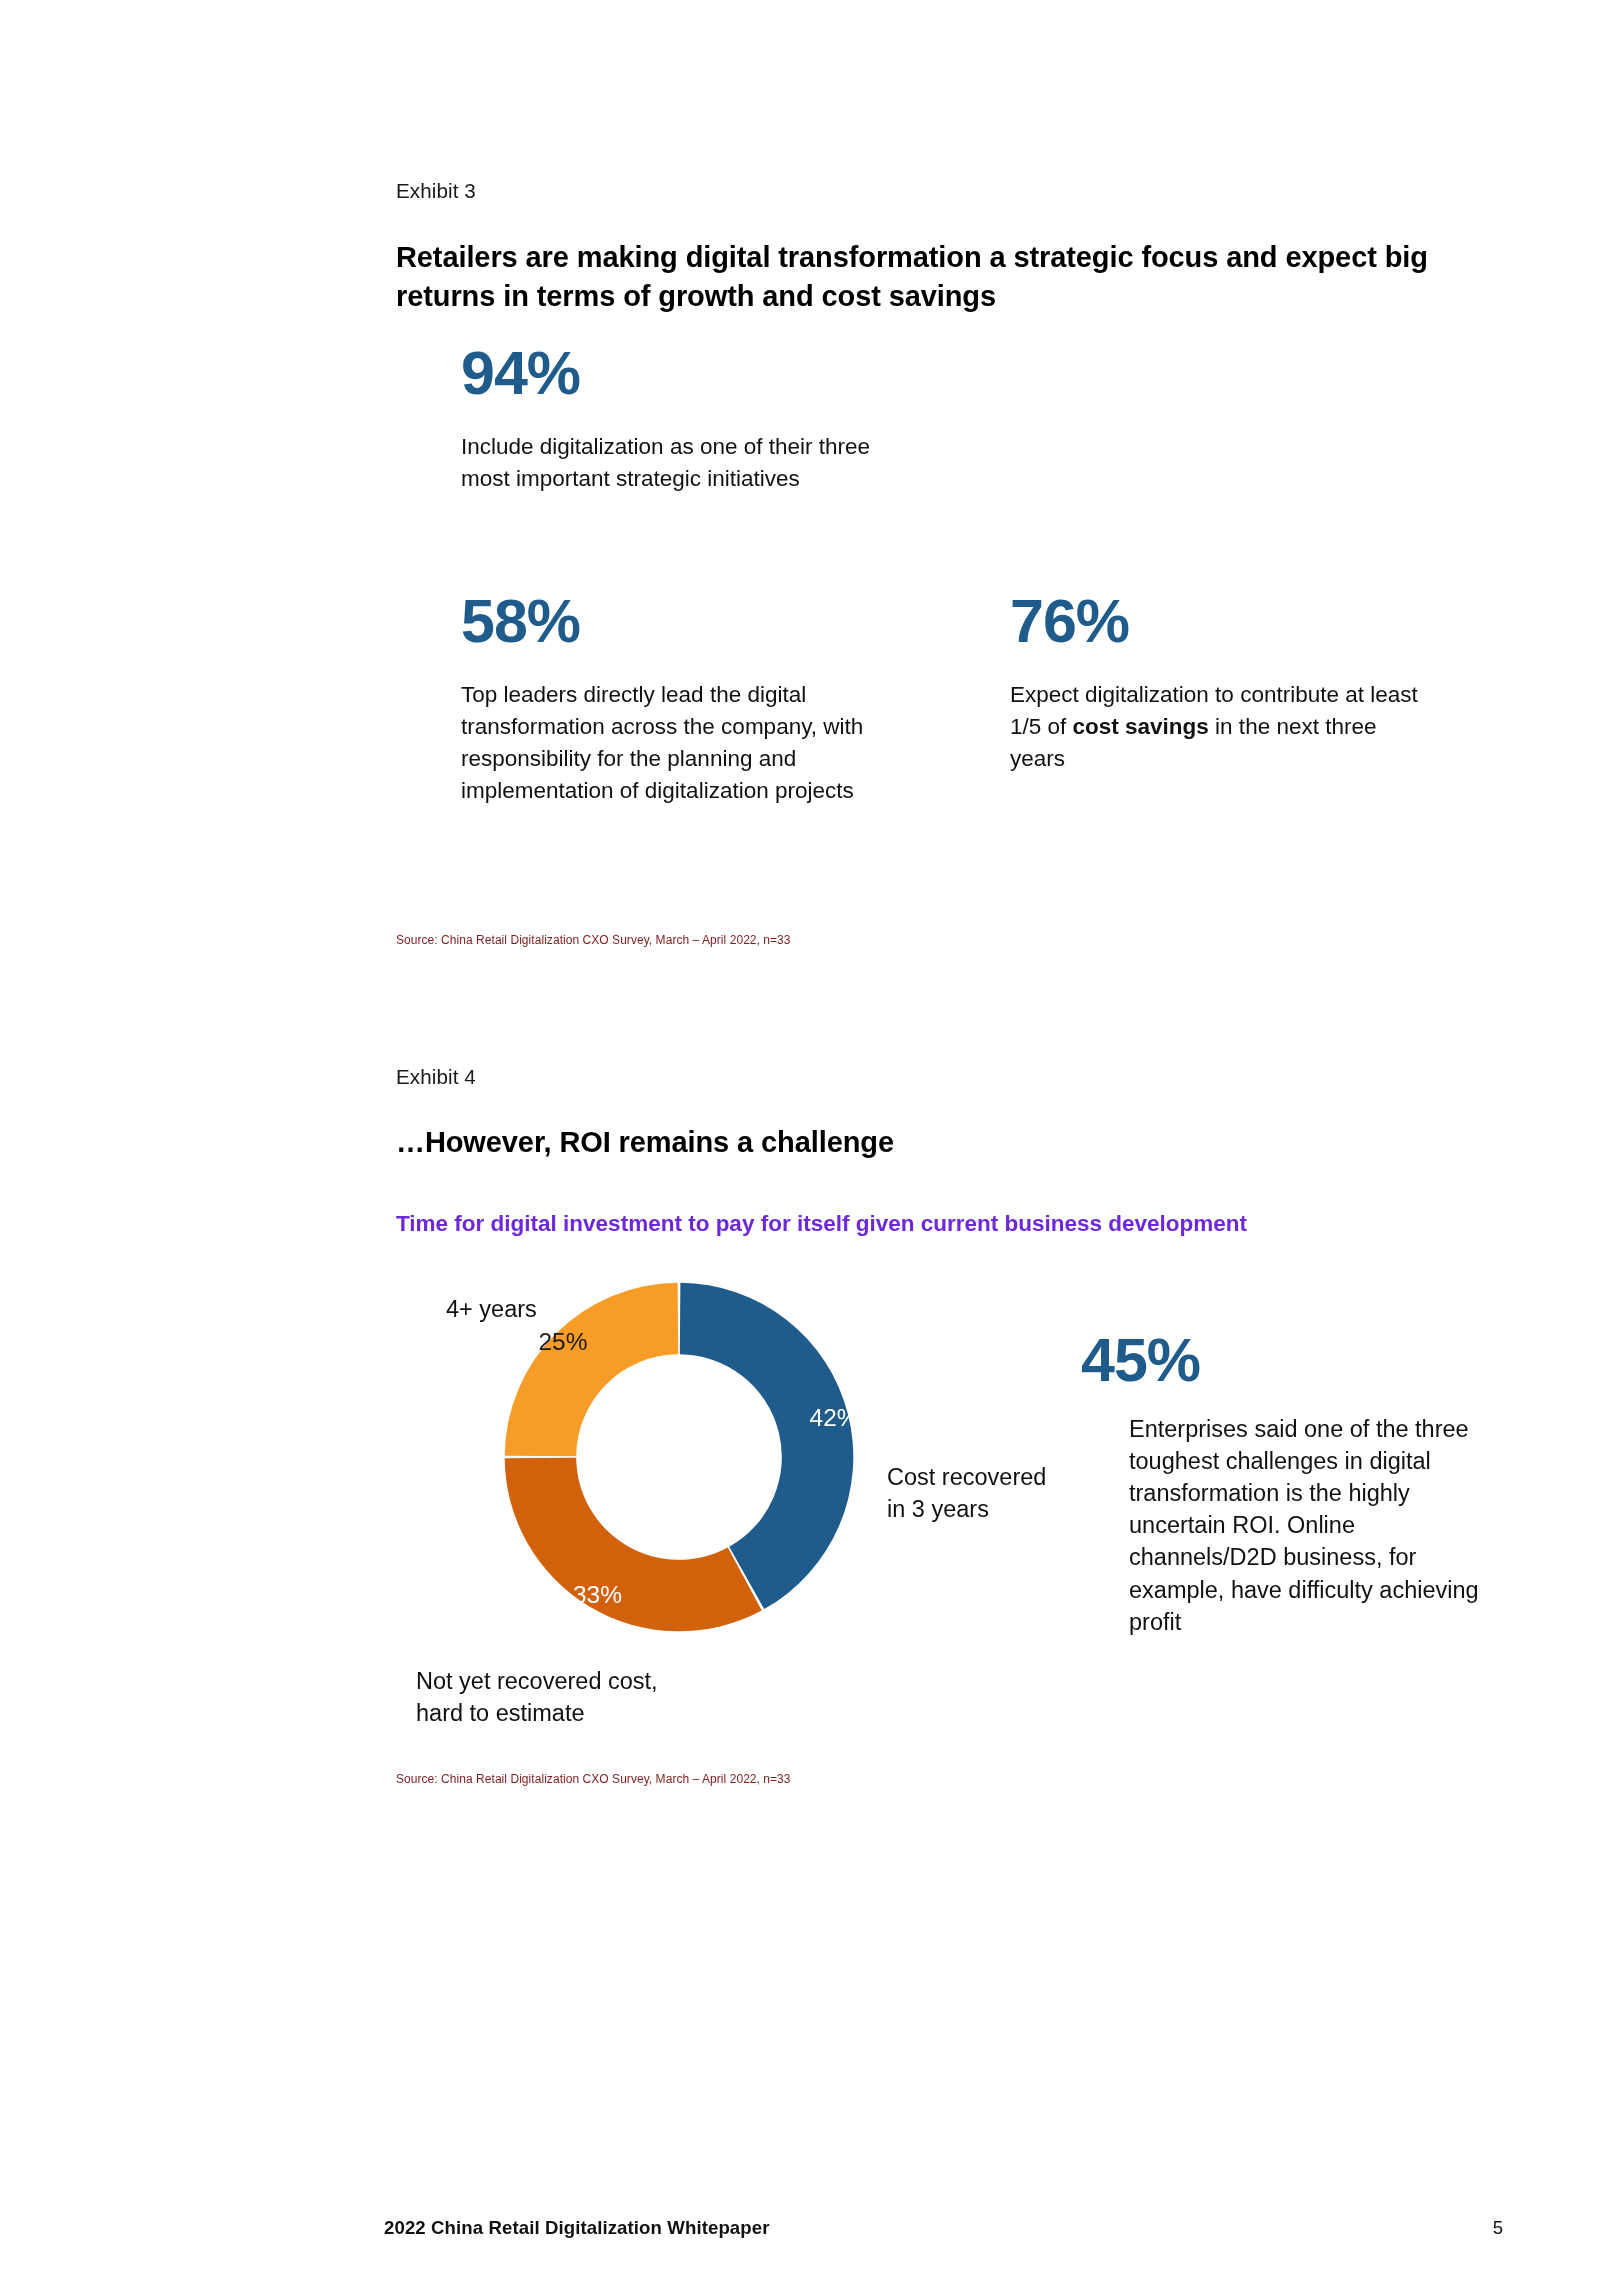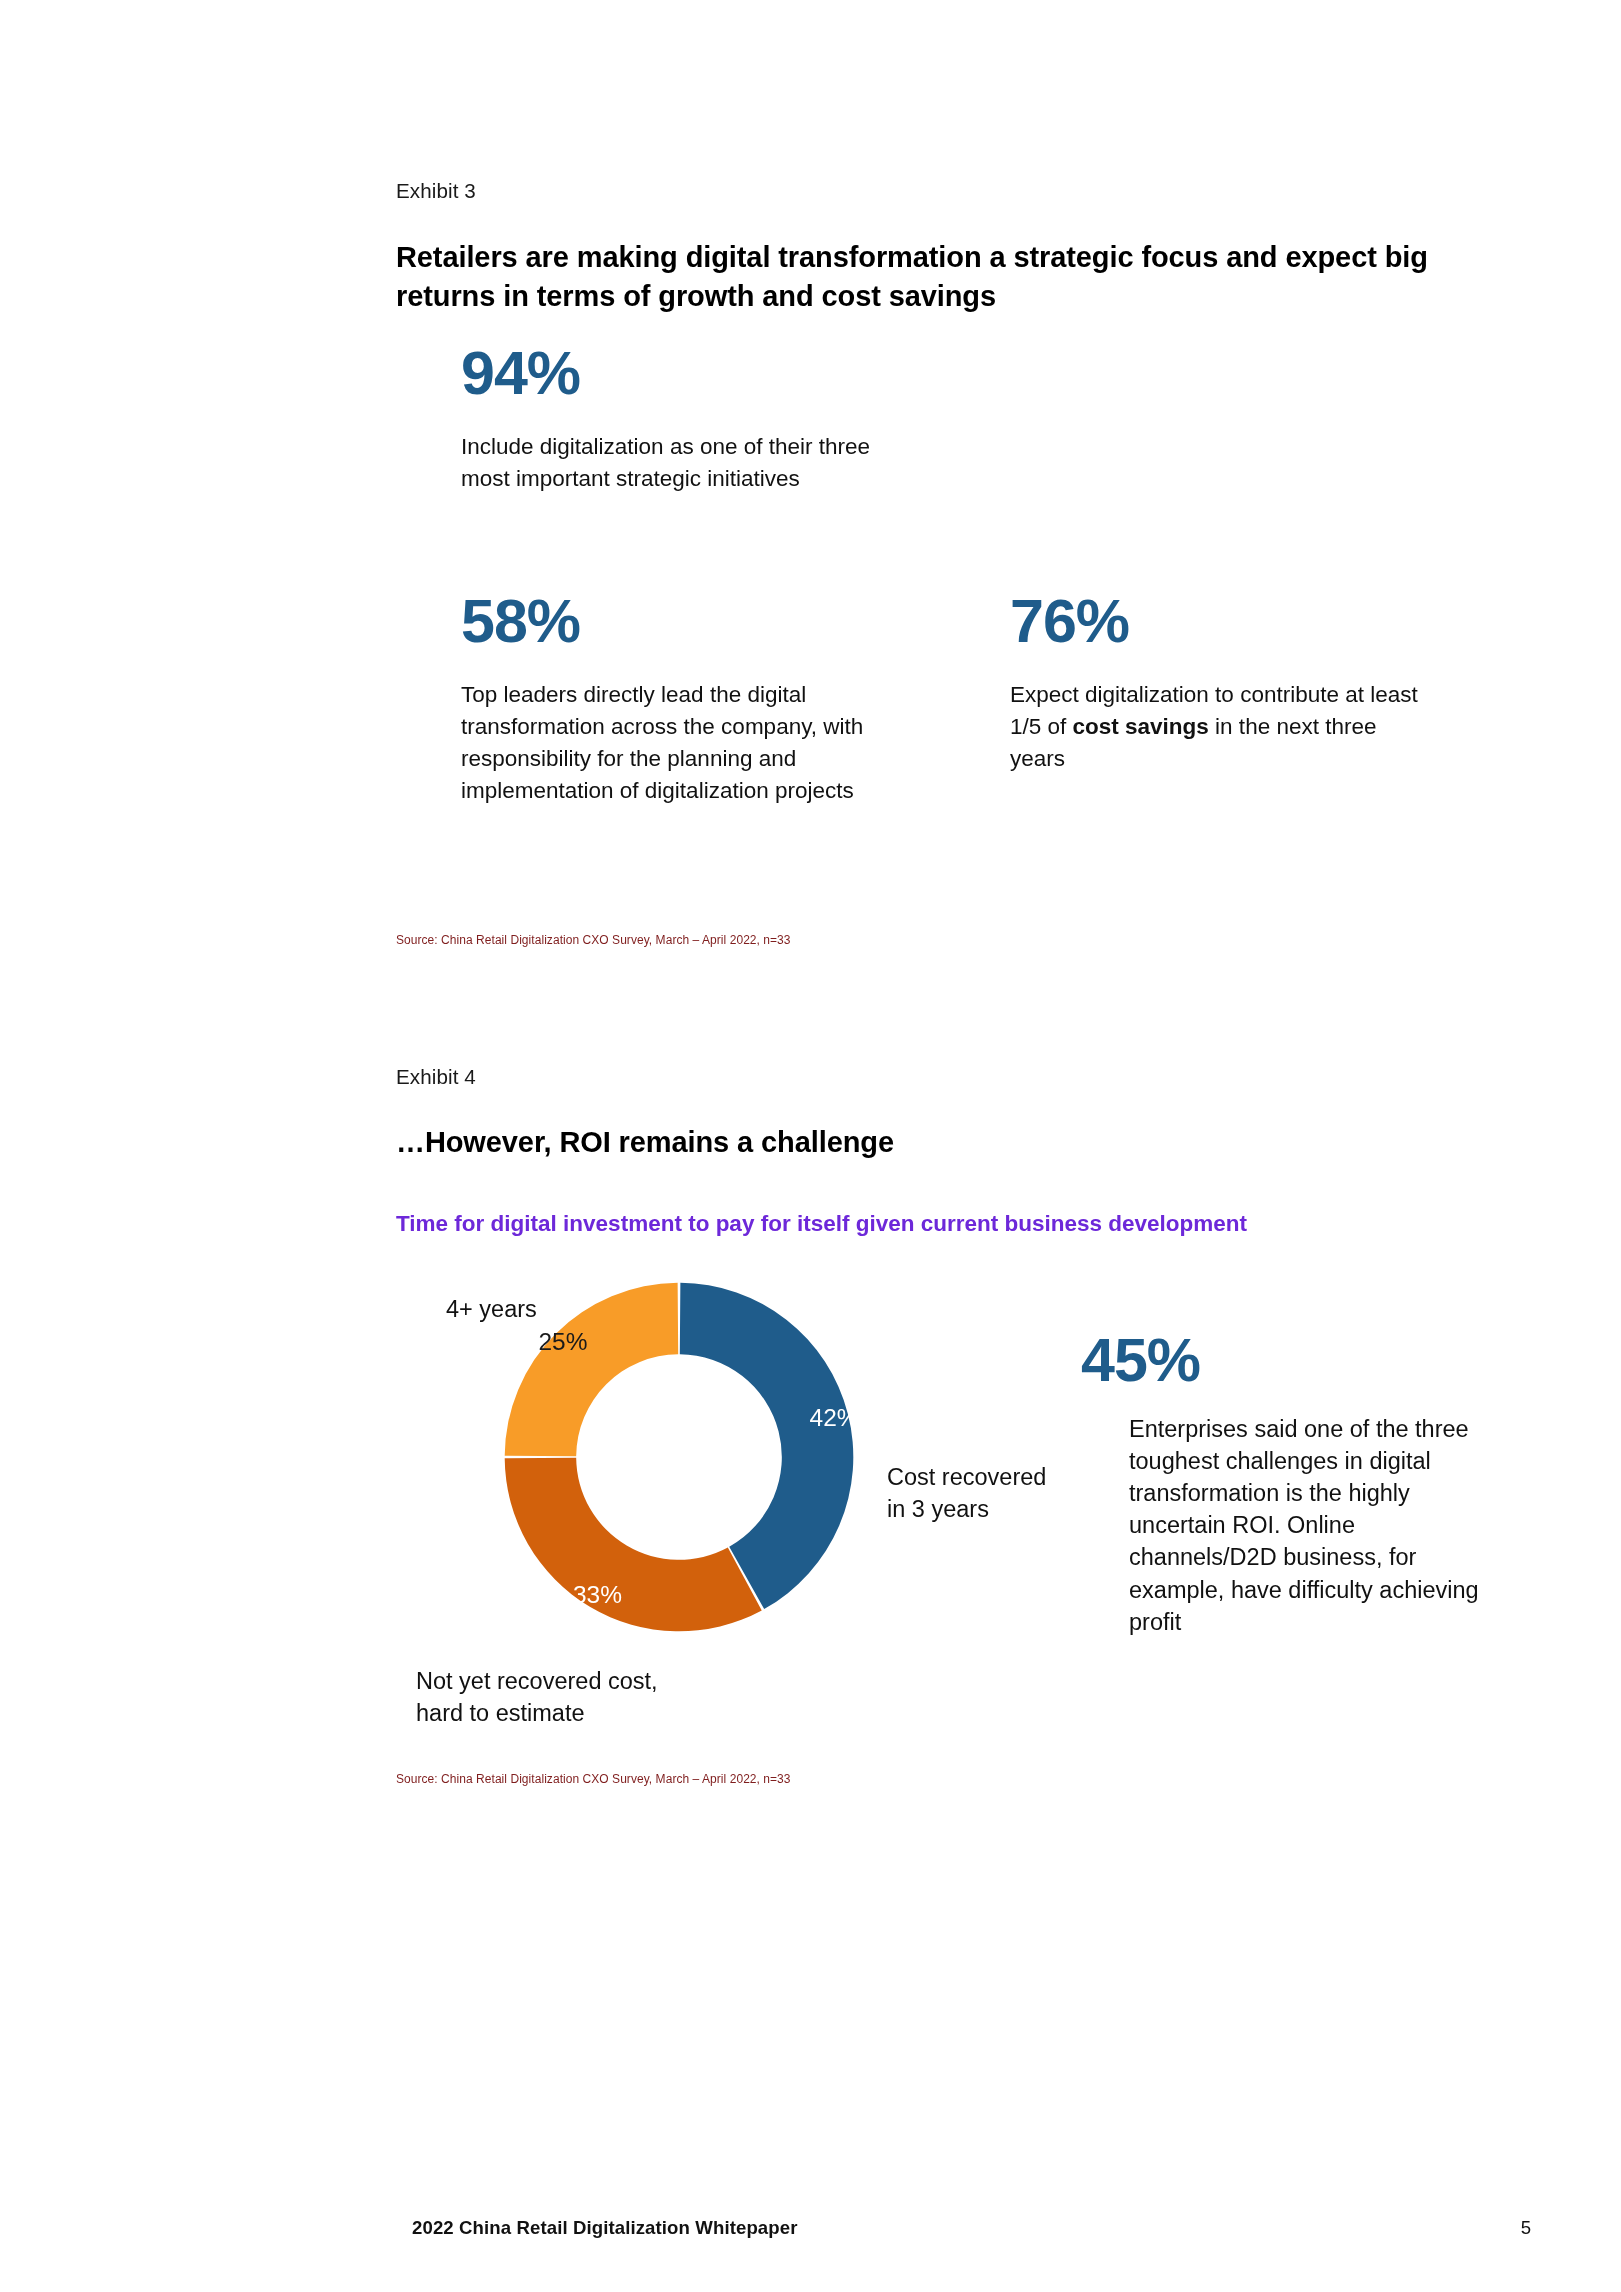--- a/index.html
+++ b/index.html
@@ -159,21 +159,21 @@
 
   #source-2 {
     position: absolute;
     left: 396px;
     top: 1772px;
   }
 
   
   #footer {
     position: absolute;
-    left: 412px;
+    left: 384px;
     top: 2217px;
     width: 1119px;
     display: flex;
     justify-content: space-between;
     align-items: baseline;
   }
   #footer-title {
     font-size: 18.6px;
     font-weight: bold;
     color: #111111;

